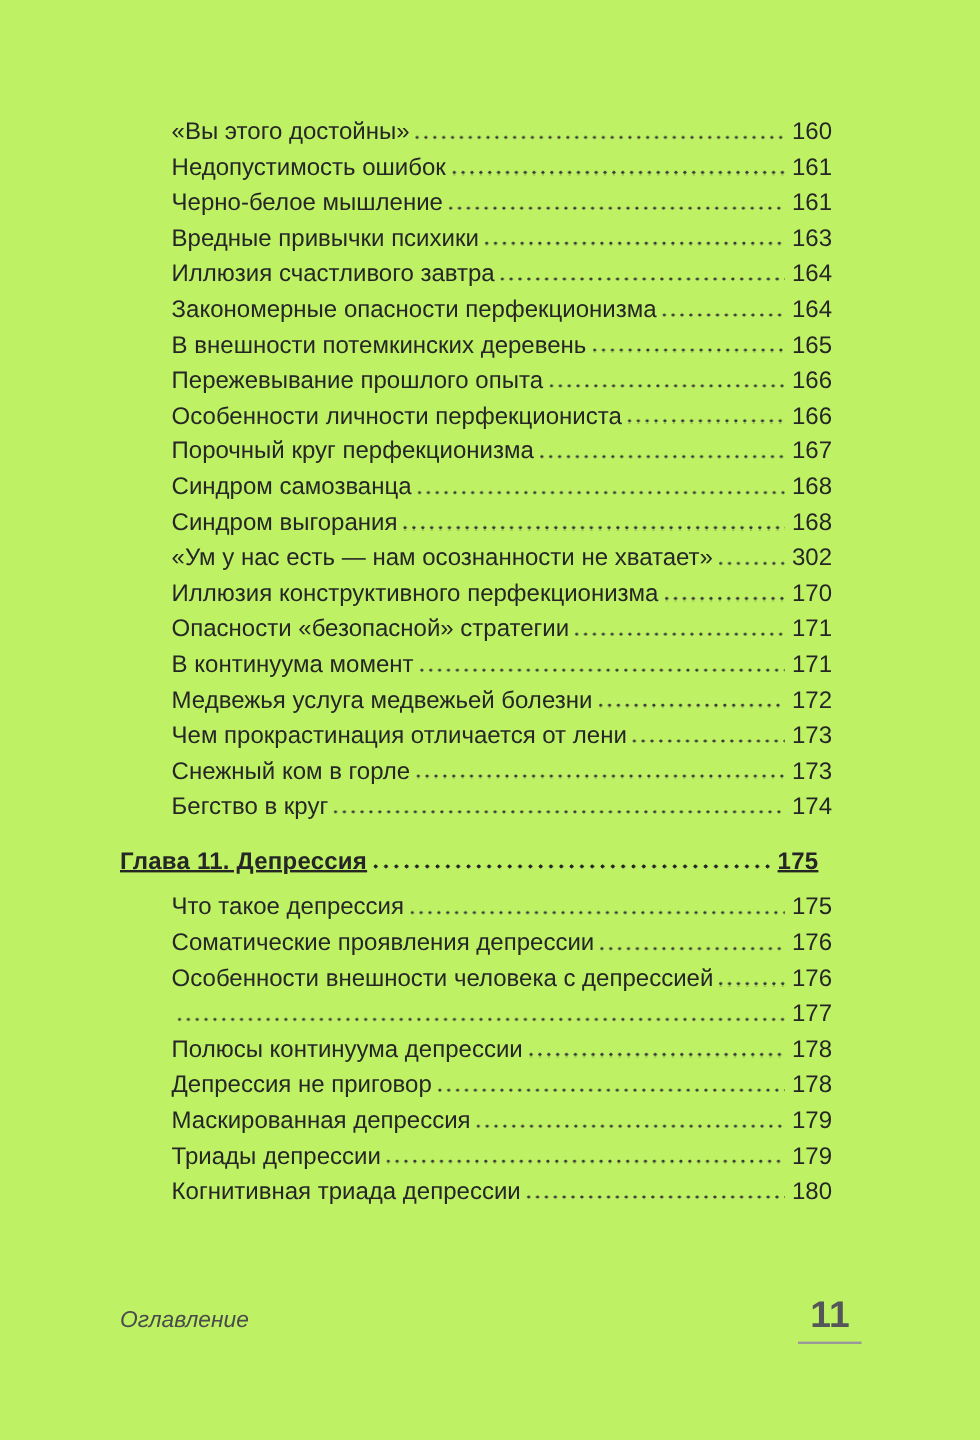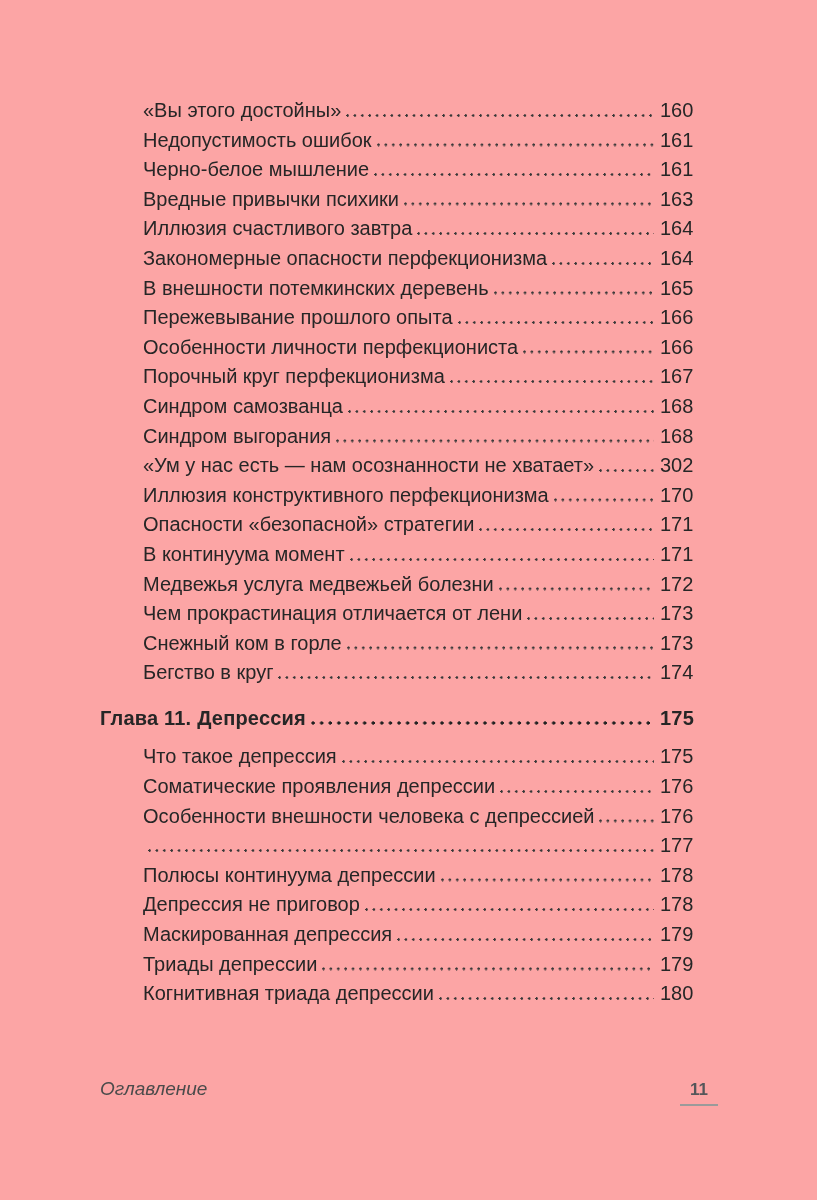--- a/index.html
+++ b/index.html
@@ -4,41 +4,42 @@
 <style>
   html, body { margin: 0; padding: 0; }
   body {
     width: 817px; height: 1200px;
     background: #ffffff;
     font-family: "Liberation Sans", "DejaVu Sans", sans-serif;
     color: var(--text-color, #262626);
     position: relative;
     overflow: hidden;
   }
-  .page { position: absolute; inset: 0; background: #fca5a5; }
+  .page { position: absolute; inset: 0; background: #bef264; }
 
   .content {
     position: absolute;
     left: 100px; top: 96px;
     width: 602px;
   }
 
   .toc-row {
     display: flex;
     align-items: baseline;
     height: 29.6px;
     line-height: 29.6px;
     font-size: 20px;
     white-space: nowrap;
   }
   .toc-row.sub { padding-left: 43px; }
   .toc-row.chapter {
     font-weight: bold;
-    margin: 16px 0 9px 0;
+    margin: 16px 12px 9px 0;
     letter-spacing: 0.2px;
+    text-decoration: underline;
   }
 
   .t { flex: 0 0 auto; }
 
   .dots {
     flex: 1 1 auto;
     min-width: 12px;
     height: 3.4px;
     margin: 0 6px 0 5px;
     background-image: radial-gradient(circle at 1.6px 1.7px, #383838 1.15px, transparent 1.5px);
@@ -65,21 +66,21 @@
     display: flex;
     justify-content: space-between;
     align-items: baseline;
   }
   .footer-label {
     font-size: 19px;
     color: var(--footer-text-color, #4b4b4b);
     font-style: italic;
   }
   .footer-pagenum {
-    font-size: 17px;
+    font-size: 31px;
     font-weight: bold;
     color: var(--pagenum-color, #55565a);
     padding: 0 10px 4px 10px;
     border-bottom: 2px solid var(--rule-color, #9a9a9a);
   }
 </style>
 </head>
 <body style="--text-color: #262626; --footer-text-color: #4b4b4b; --pagenum-color: #55565a; --rule-color: #9a9a9a;">
 
 <div class="page">

